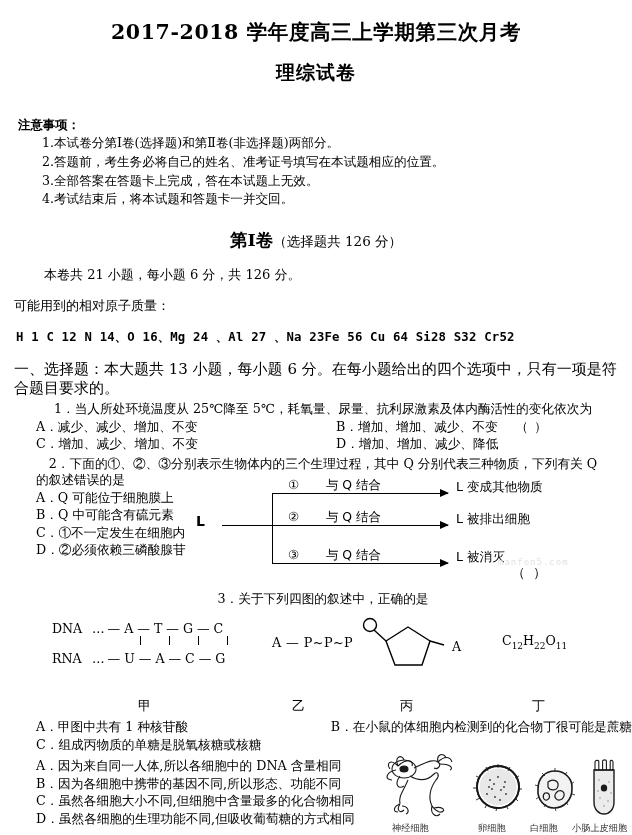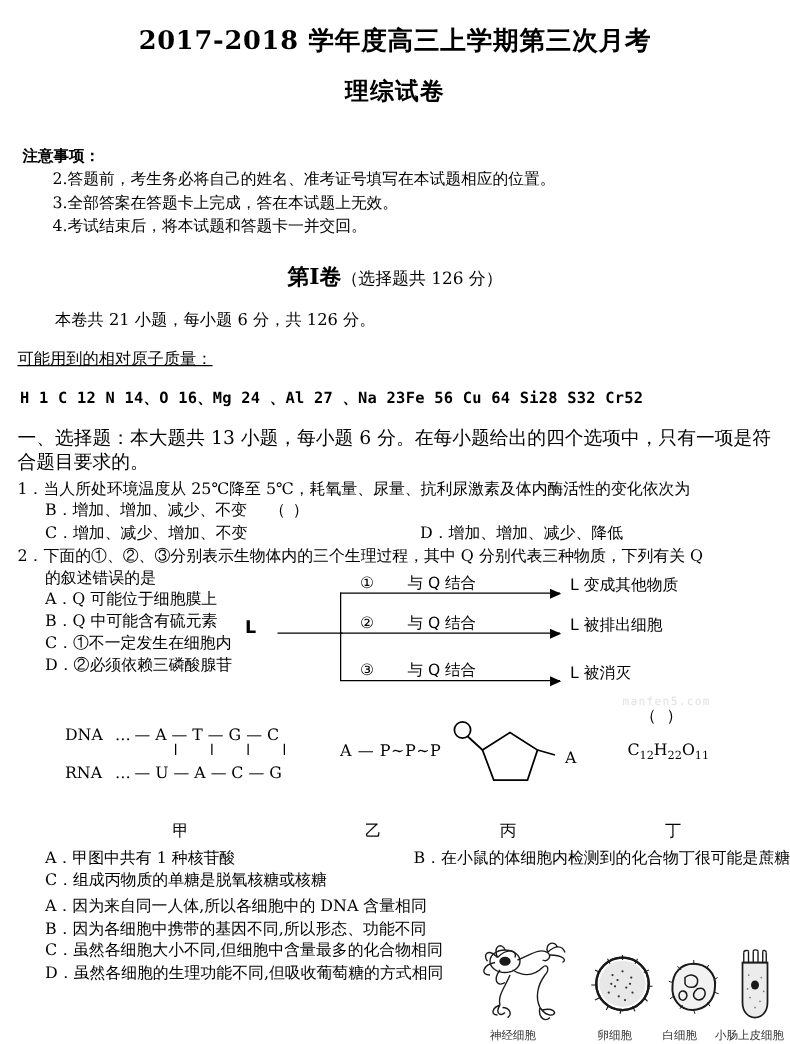--- a/index.html
+++ b/index.html
@@ -39,34 +39,34 @@
   
   .part-head{
     text-align:center;
     margin-top:22px;
     font-size:17px;
   }
   .part-head .big{font-weight:bold;font-size:17.5px;}
   .part-head .sm{font-size:13.5px;}
 
   .part-sub{margin:14px 0 0 44px;font-size:13px;}
-  .atom-head{margin:13px 0 0 14px;font-size:13px;text-decoration:underline;}
+  .atom-head{margin:13px 0 0 14px;font-size:13px;}
   .atom-line{
     margin:14px 0 0 16px;
     font-family:"DejaVu Sans Mono","Liberation Mono",monospace;
     font-weight:bold;
     font-size:12.3px;
     letter-spacing:0.2px;
     white-space:nowrap;
   }
 
   
   .sec-intro{margin:14px 0 0 14px;font-size:15px;line-height:1.28;width:606px;}
   .q{margin:3px 0 0 14px;font-size:12.7px;line-height:1.3;}
-  .q-stem{white-space:nowrap;}
+  .q-stem{white-space:nowrap;text-align:center;}
   .q-cont{margin-left:22px;}
   .opts{margin-left:22px;position:relative;}
   .opt-row{display:flex;margin-top:1px;}
   .opt{white-space:nowrap;}
   .opt.w-a{width:300px;}
   .paren{margin-left:18px;letter-spacing:1px;}
 
   
   .q2wrap{position:relative;height:108px;margin-top:-82px;}
   .q2-L{position:absolute;left:196px;top:36px;font-weight:bold;font-size:14px;font-family:"DejaVu Sans","Liberation Sans",sans-serif;}
@@ -123,38 +123,40 @@
 </head>
 <body>
 
 <div class="page">
 
   <div class="doc-title">2017-2018 学年度高三上学期第三次月考</div>
   <div class="doc-subtitle">理综试卷</div>
 
   <div class="notes">
     <div class="notes-head">注意事项：</div>
+    <div class="notes-item">1.本试卷分第Ⅰ卷(选择题)和第Ⅱ卷(非选择题)两部分。</div>
     <div class="notes-item">2.答题前，考生务必将自己的姓名、准考证号填写在本试题相应的位置。</div>
     <div class="notes-item">3.全部答案在答题卡上完成，答在本试题上无效。</div>
     <div class="notes-item">4.考试结束后，将本试题和答题卡一并交回。</div>
   </div>
 
   <div class="part-head">
     <span class="big">第Ⅰ卷</span><span class="sm">（选择题共 126 分）</span>
   </div>
   <div class="part-sub">本卷共 21 小题，每小题 6 分，共 126 分。</div>
   <div class="atom-head">可能用到的相对原子质量：</div>
   <div class="atom-line">H 1 C 12 N 14、O 16、Mg 24 、Al 27 、Na 23Fe 56  Cu 64 Si28 S32 Cr52</div>
 
   <div class="sec-intro">一、选择题：本大题共 13 小题，每小题 6 分。在每小题给出的四个选项中，只有一项是符合题目要求的。</div>
 
   <div class="q">
     <div class="q-stem"><span>1．</span><span>当人所处环境温度从 25℃降至 5℃，耗氧量、尿量、抗利尿激素及体内酶活性的变化依次为</span></div>
     <div class="opts">
       <div class="opt-row">
+        <span class="opt w-a">A．减少、减少、增加、不变</span>
         <span class="opt">B．增加、增加、减少、不变</span>
         <span class="paren">（      ）</span>
       </div>
       <div class="opt-row">
         <span class="opt w-a">C．增加、减少、增加、不变</span>
         <span class="opt">D．增加、增加、减少、降低</span>
       </div>
     </div>
   </div>
 
@@ -194,20 +196,23 @@
       <span class="q2-circ" style="left:66px;top:30px;">②</span>
       <span class="q2-lbl" style="left:104px;top:30px;">与 Q 结合</span>
       <span class="q2-out" style="left:234px;top:32px;">L 被排出细胞</span>
 
       <span class="q2-circ" style="left:66px;top:68px;">③</span>
       <span class="q2-lbl" style="left:104px;top:68px;">与 Q 结合</span>
       <span class="q2-out" style="left:234px;top:70px;">L 被消灭</span>
     </div>
   </div>
 
+  <div class="q" style="margin-top:6px;">
+    <div class="q-stem"><span>3．</span><span>关于下列四图的叙述中，正确的是</span></div>
+  </div>
 
   <div class="fig3">
 
     <div class="dna-box">
       <div class="dna-row">
         <span class="dna-lab">DNA</span>
         <span class="dna-dots">…</span>
         <span class="dna-seq">— A — T — G — C</span>
       </div>
       <div class="bond-row">

